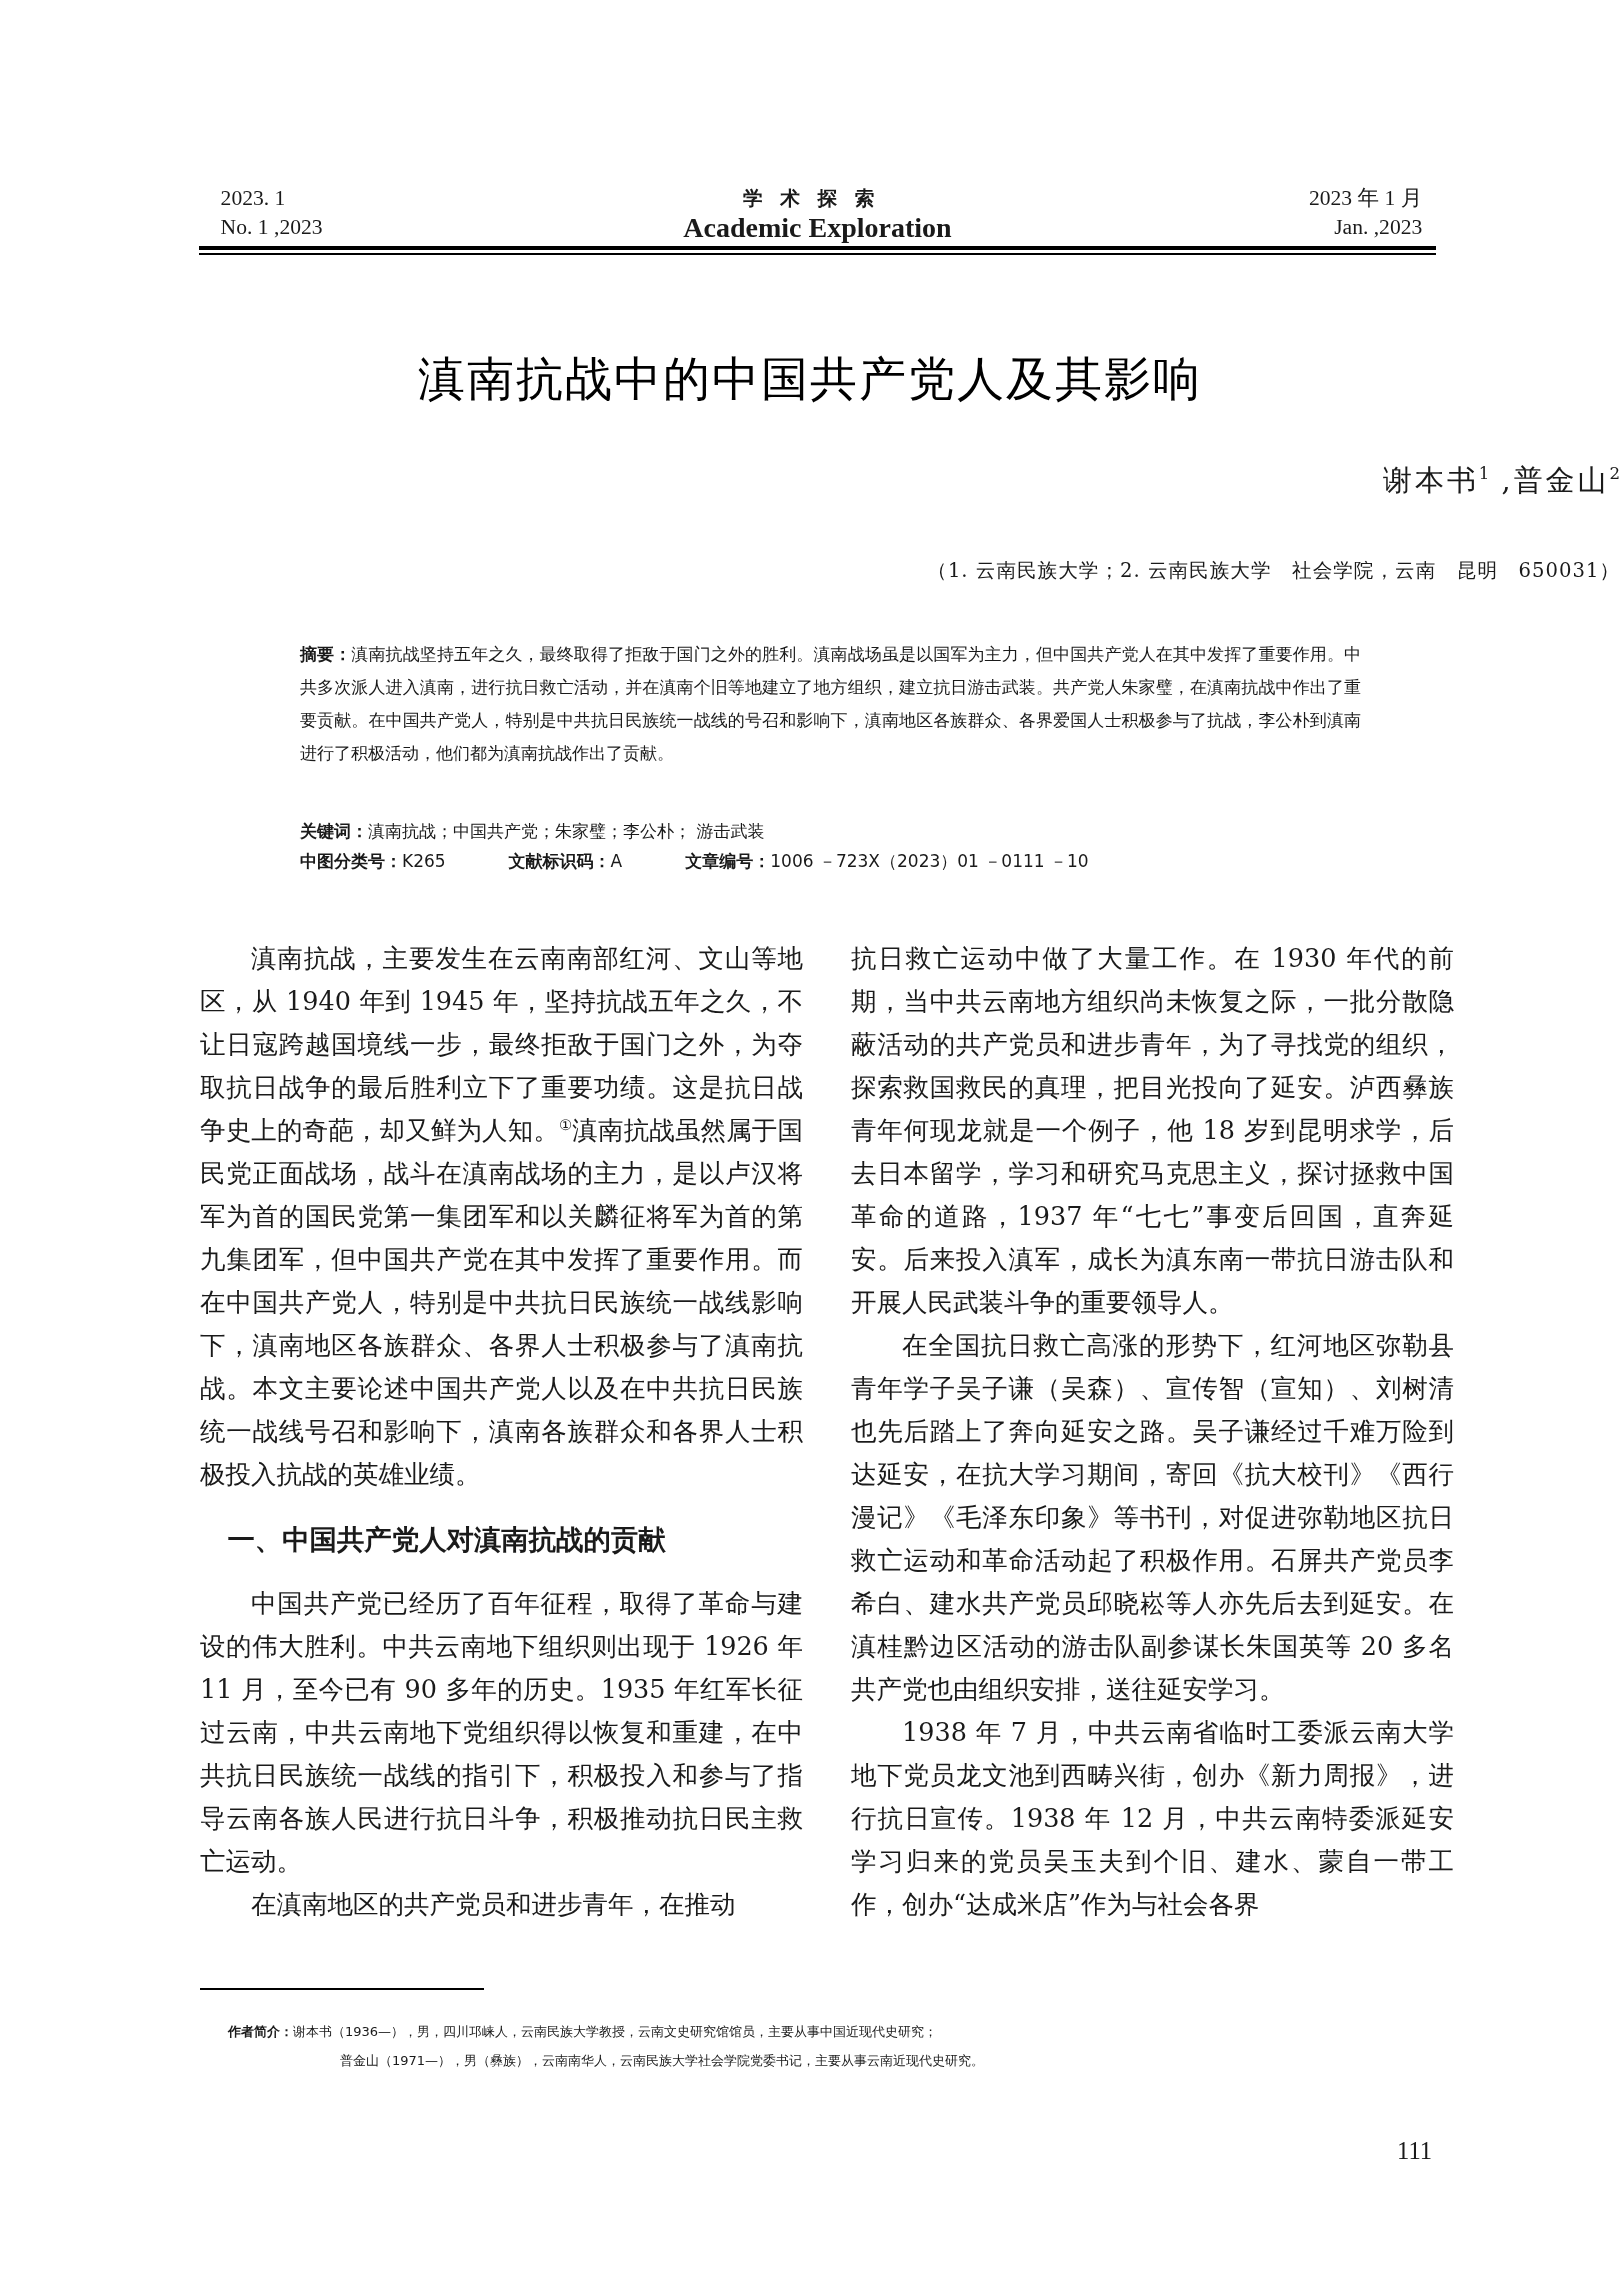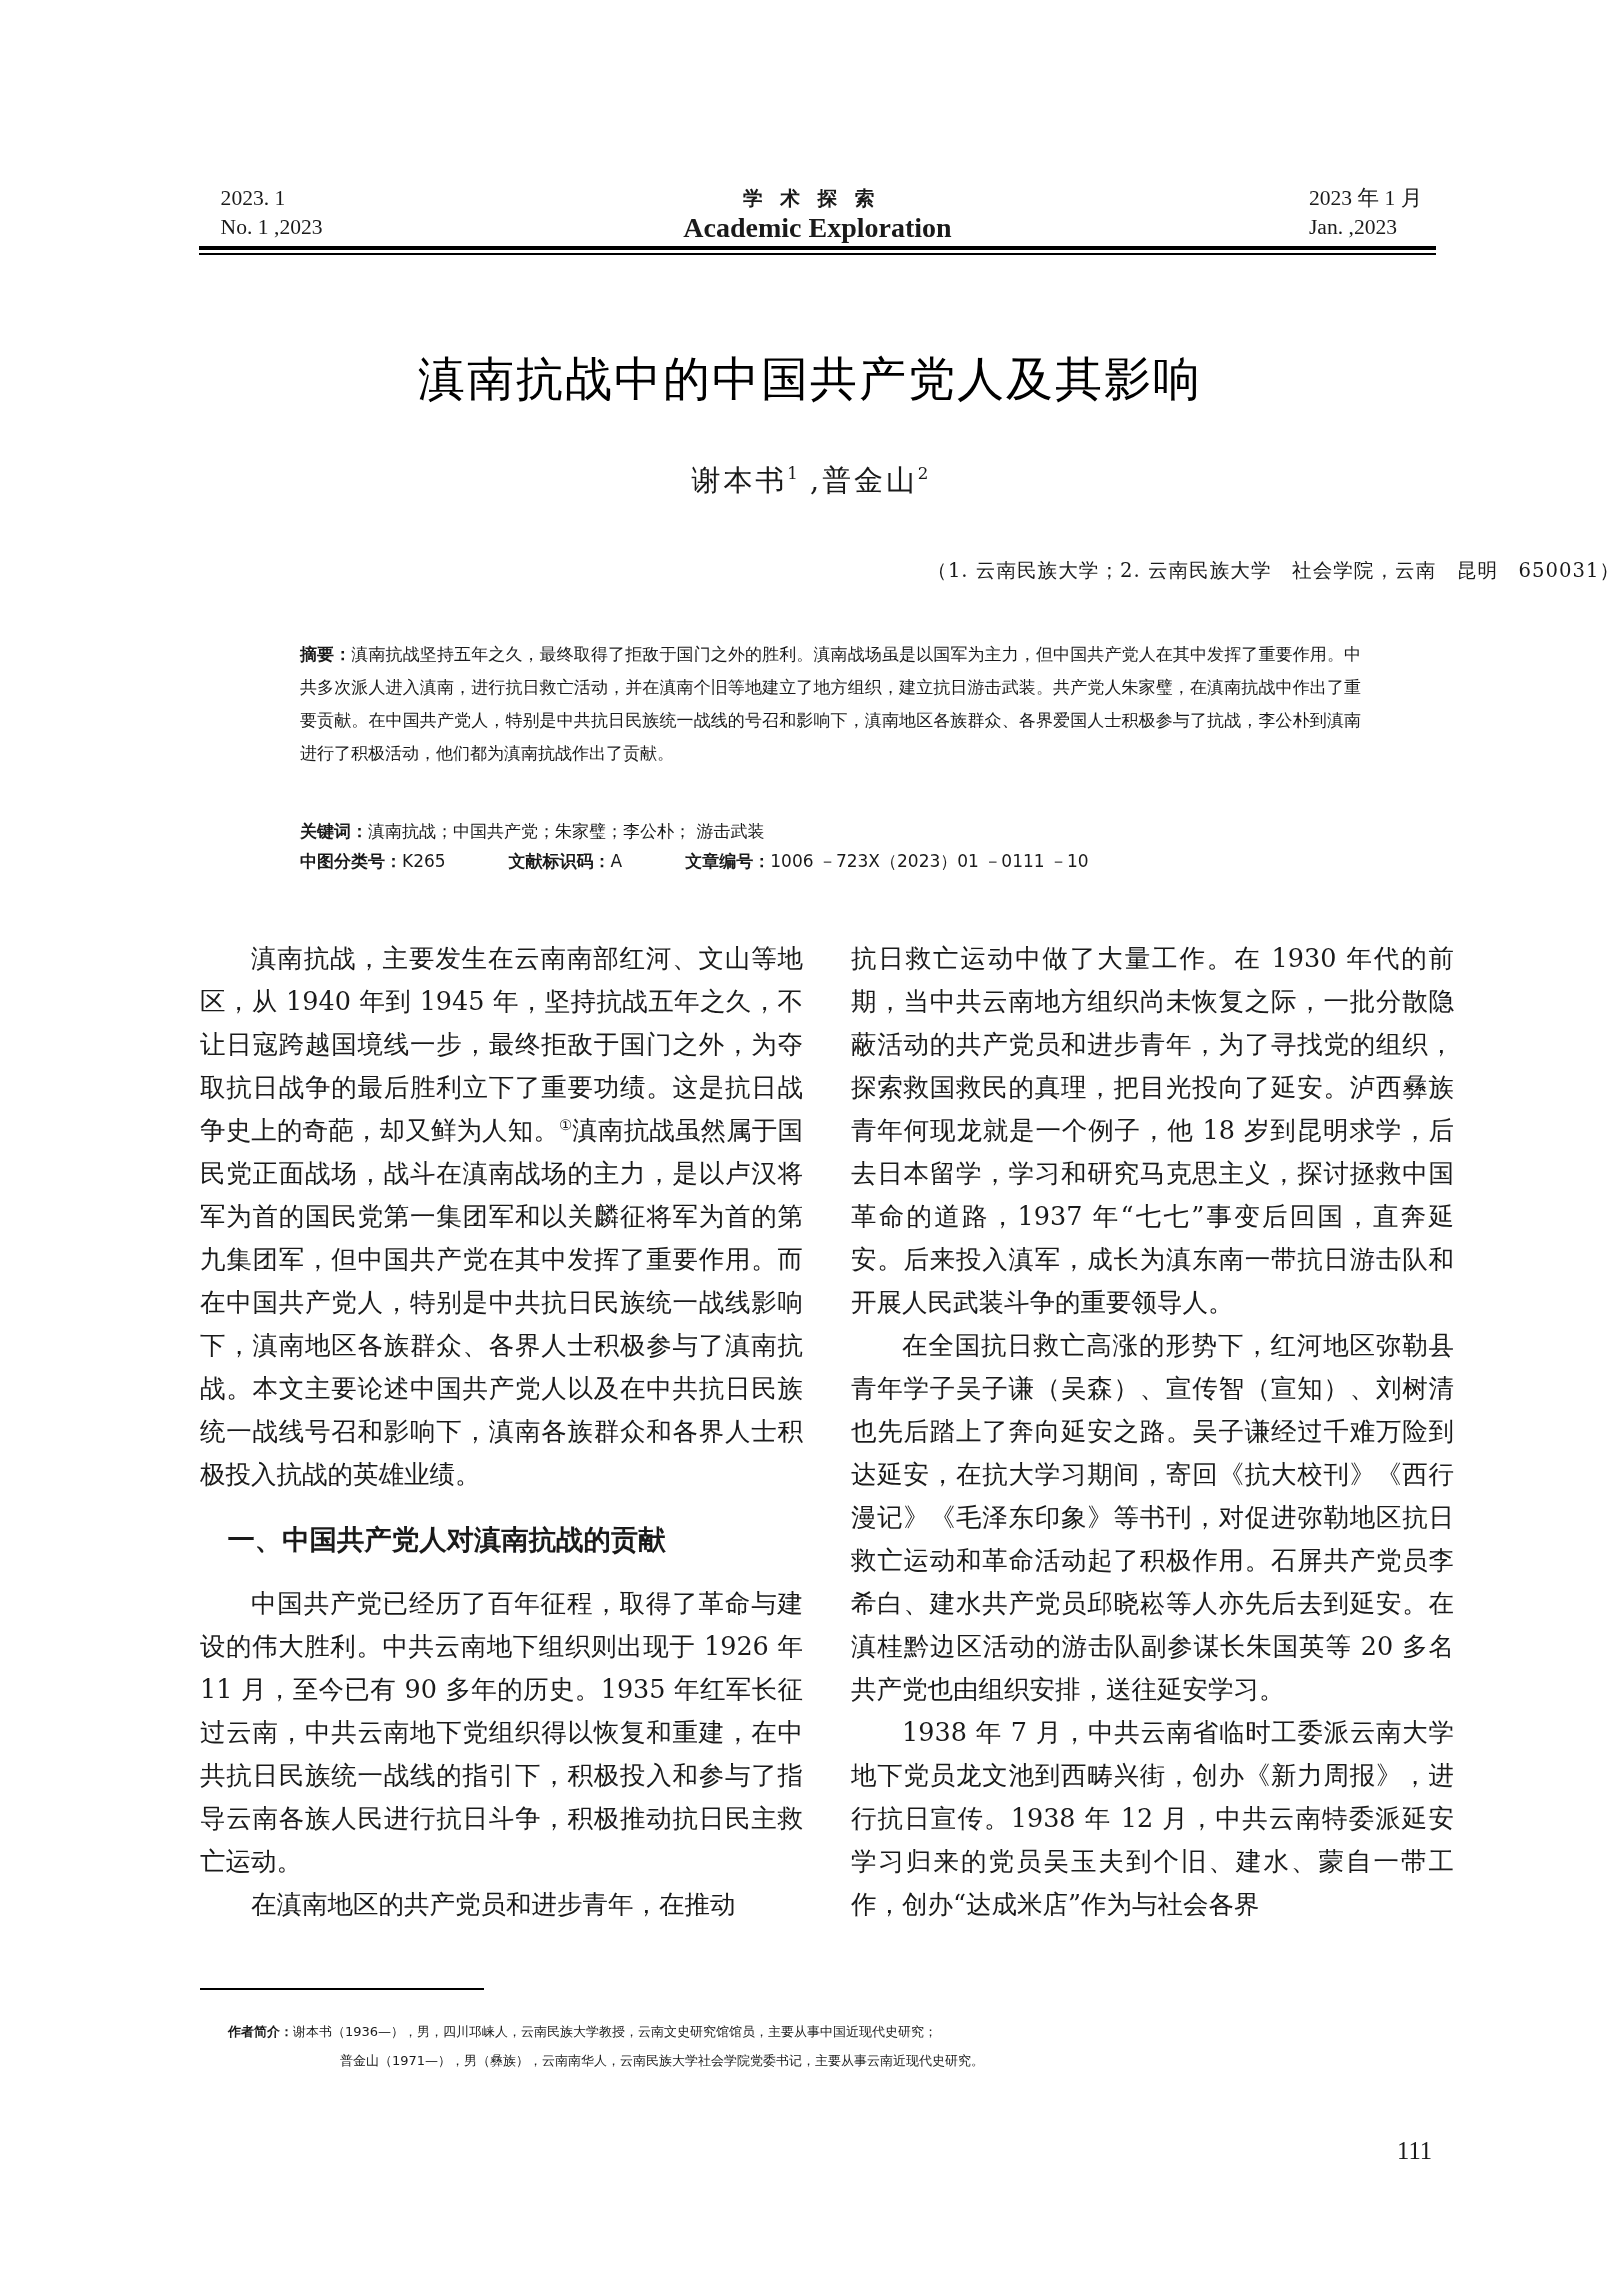--- a/index.html
+++ b/index.html
@@ -8,32 +8,32 @@
     font-family: "DejaVu Serif", "Liberation Serif", serif; color: #1a1a1a;
   }
   .header {
     position: absolute; left: 199px; top: 184px; width: 1237px; height: 61px;
   }
   .hdr-left, .hdr-center, .hdr-right {
     position: absolute; top: 0; font-family: "Liberation Serif", serif; font-size: 21.6px; line-height: 29px;
   }
   .hdr-left { left: 21.6px; text-align: left; }
   .hdr-center { left: 0; width: 100%; text-align: center; }
-  .hdr-right { right: 13.7px; text-align: left; }
+  .hdr-right { right: 13.7px; text-align: right; }
   .hdr-center .cn { letter-spacing: 17.6px; font-family: "DejaVu Sans", sans-serif; font-size: 19.6px; font-weight: bold; }
   .hdr-center .en { font-weight: bold; font-size: 28px; }
   .rule-thick { position: absolute; left: 199px; top: 246px; width: 1237px; height: 3.9px; background: #000; }
   .rule-thin { position: absolute; left: 199px; top: 253px; width: 1237px; height: 2px; background: #000; }
 
   .title {
     position: absolute; left: 0; top: 348px; width: 1620px; text-align: center;
     font-family: "DejaVu Serif", serif; font-size: 47px; letter-spacing: 2px; color: #000000;
   }
   .authors {
-    position: absolute; left: 0; top: 461px; width: 1620px; text-align: center;
+    position: absolute; left: 0; top: 461px; width: 1620px; text-align: right;
     font-size: 29px; letter-spacing: 2.9px;
   }
   .authors sup { font-size: 16.7px; letter-spacing: 0; }
   .affil {
     position: absolute; left: 0; top: 557px; width: 1620px; text-align: right;
     font-size: 19.6px; letter-spacing: 1px;
   }
 
   .abstract {
     position: absolute; left: 300px; top: 638px; width: 1061px;

